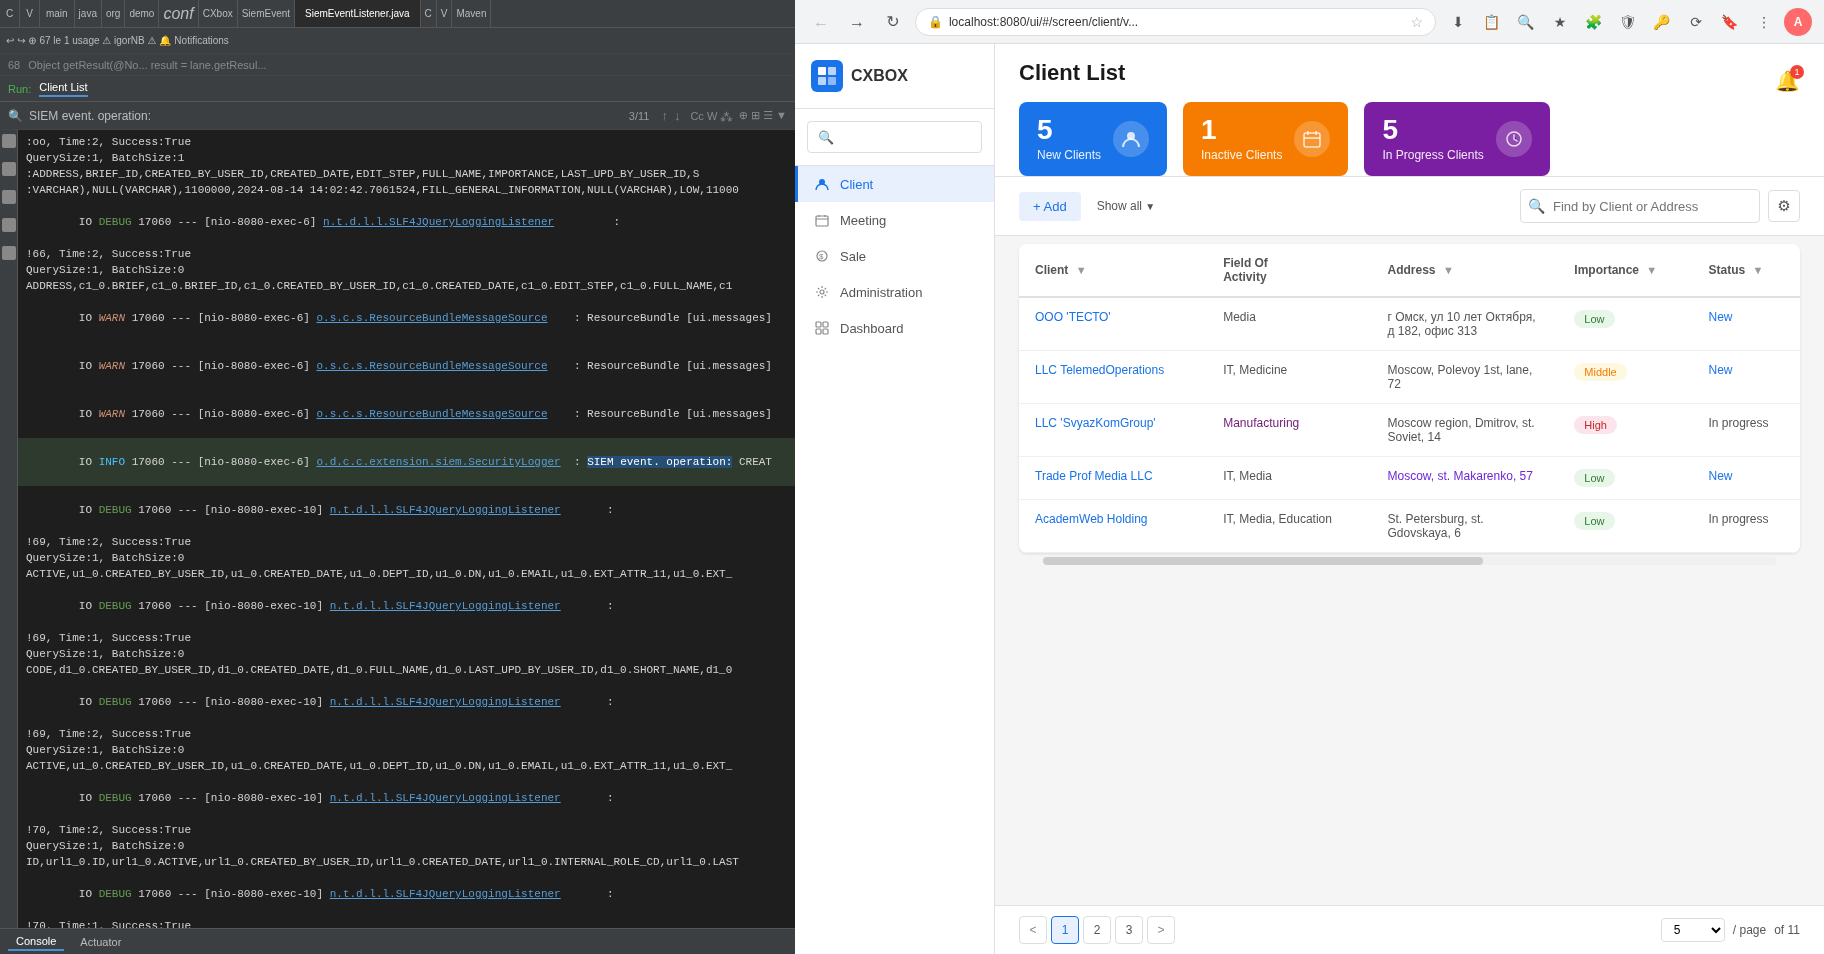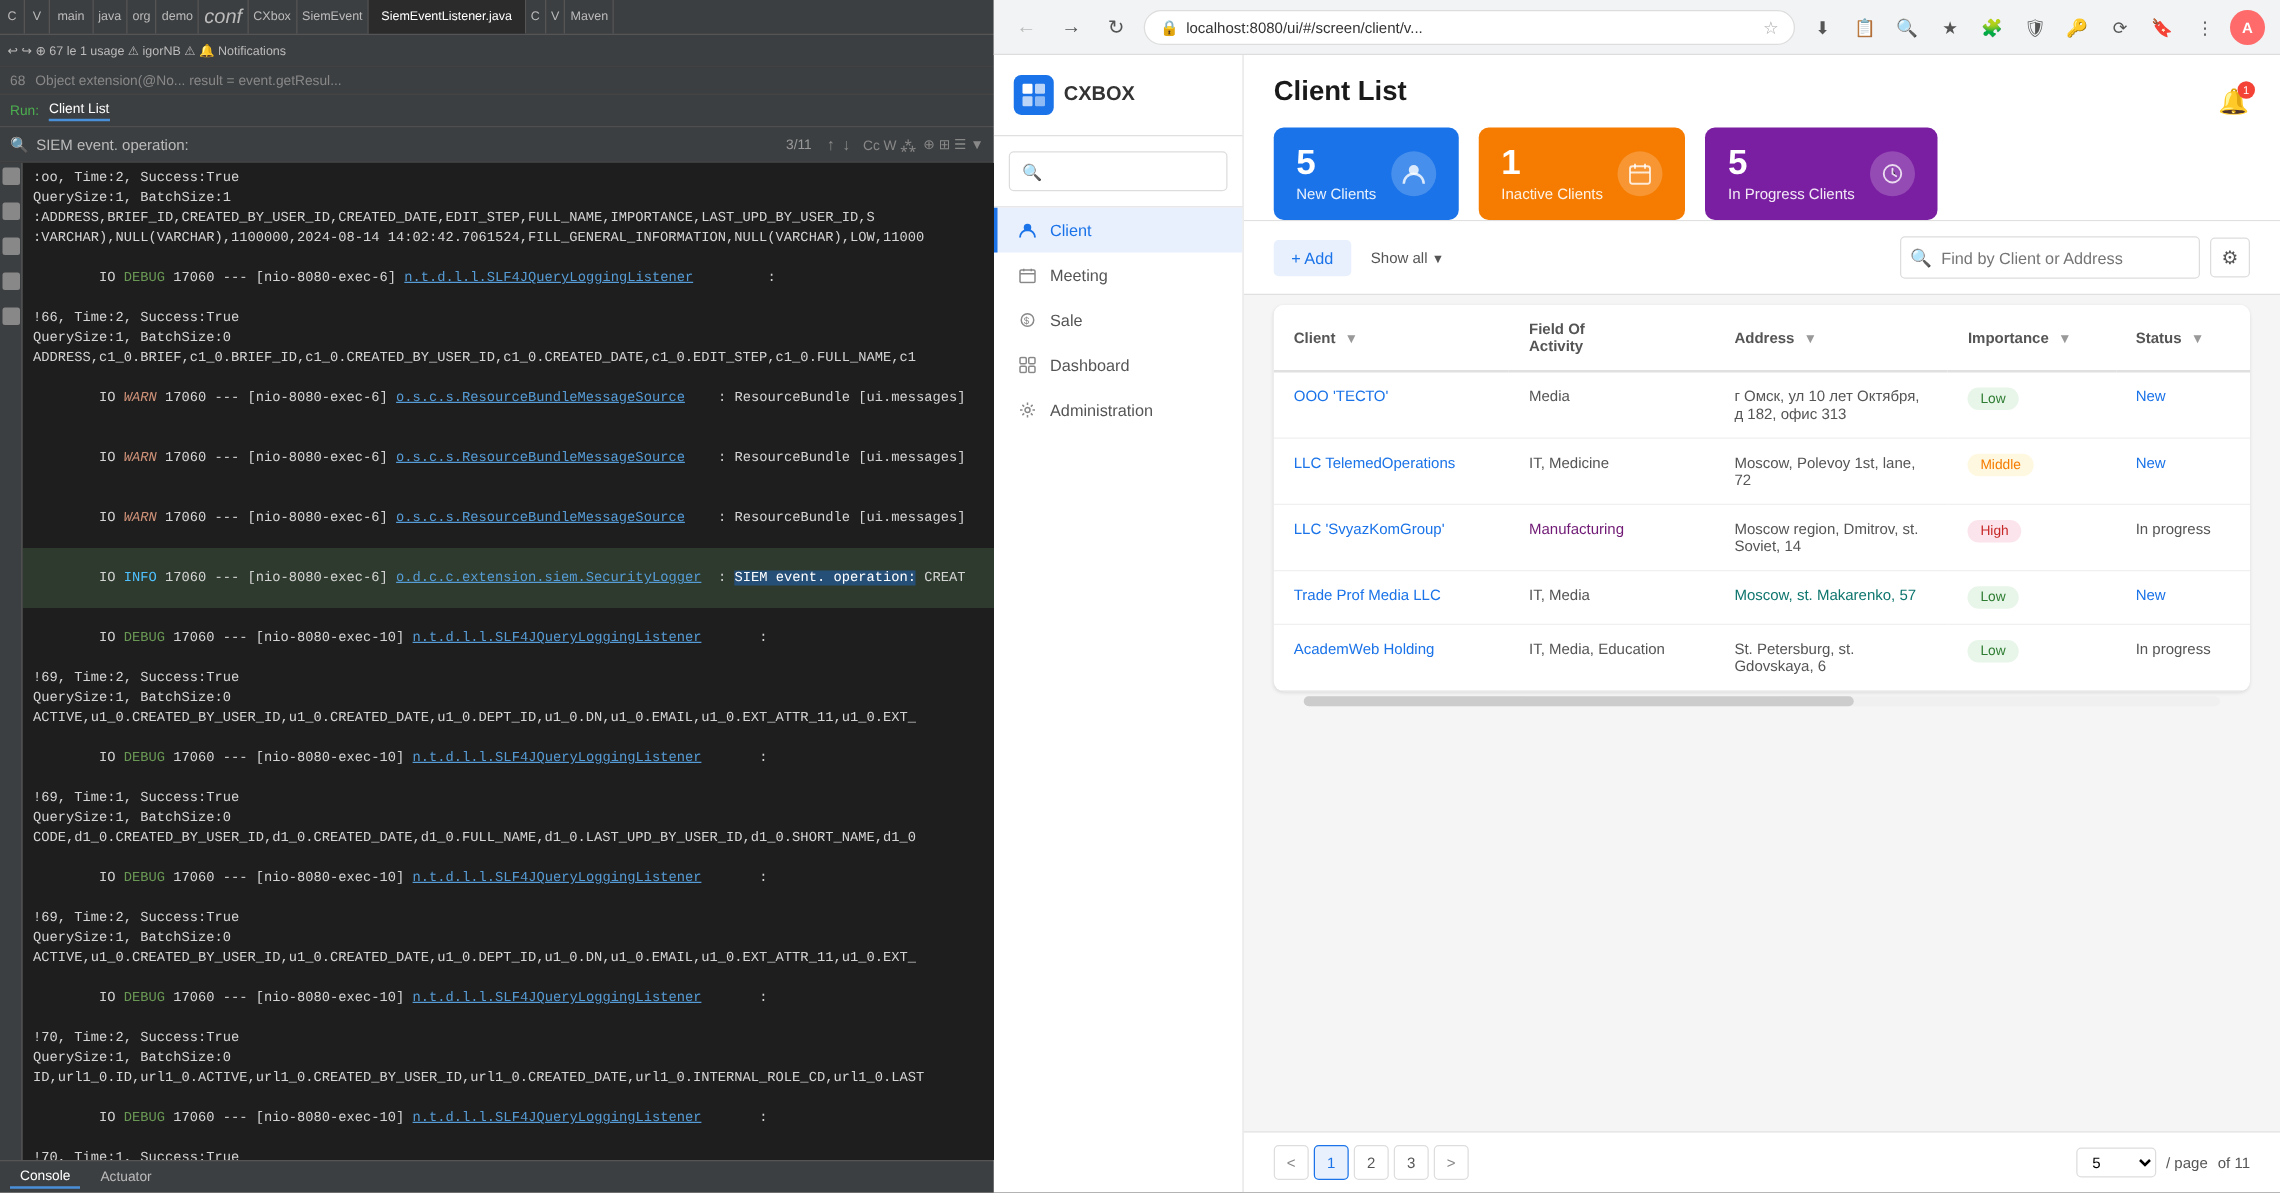--- a/index.html
+++ b/index.html
@@ -634,21 +634,21 @@
     <div class="ide-tab" style="font-size:10px; color:#bbb; padding: 0 4px;">V</div>
     <div class="ide-tab" style="font-size:10px; color:#bbb; padding: 0 4px;">Maven</div>
   </div>
 
   <div class="ide-secondary-bar">
     <span style="color:#bbb; font-size:10px;">↩ ↪ ⊕ 67 le 1 usage ⚠ igorNB ⚠ 🔔 Notifications</span>
   </div>
 
   <div style="background:#3c3f41; height:22px; display:flex; align-items:center; padding:0 8px; border-bottom:1px solid #444; font-size:11px; color:#888;">
     <span>68</span>
-    <span style="margin-left:8px;">Object extension(@No... result = event.getResul...</span>
+    <span style="margin-left:8px;">Object getResult(@No... result = lane.getResul...</span>
   </div>
 
   <div class="ide-run-bar">
     <span style="color:#4caf50;">Run:</span>
     <span style="color:#fff; border-bottom:2px solid #4a90d9; padding-bottom:2px;">Client List</span>
   </div>
 
   <div style="background:#3c3f41; height:28px; display:flex; align-items:center; padding:0 8px; gap:6px; border-bottom:1px solid #444;">
     <span style="color:#888; font-size:12px;">🔍</span>
     <span style="color:#bbb; font-size:12px;">SIEM event. operation:</span>
@@ -796,36 +796,36 @@
             <svg width="14" height="14" viewBox="0 0 14 14">
                 <circle cx="7" cy="7" r="5" stroke="#888" stroke-width="1.2" fill="none"></circle>
                 <text x="4" y="10" font-size="8" fill="#888">$</text>
               </svg>
           </span>
           <span>Sale</span>
         </div>
         <div class="sidebar-nav-item">
           <span class="sidebar-nav-icon">
             <svg width="14" height="14" viewBox="0 0 14 14">
+                <circle cx="7" cy="7" r="2" stroke="#888" stroke-width="1.2" fill="none"></circle>
+                <path d="M7 1v2M7 11v2M1 7h2M11 7h2M2.9 2.9l1.4 1.4M9.7 9.7l1.4 1.4M2.9 11.1l1.4-1.4M9.7 4.3l1.4-1.4" stroke="#888" stroke-width="1.2"></path>
+              </svg>
+          </span>
+          <span>Administration</span>
+        </div>
+        <div class="sidebar-nav-item">
+          <span class="sidebar-nav-icon">
+            <svg width="14" height="14" viewBox="0 0 14 14">
                 <rect x="1" y="1" width="5" height="5" rx="1" stroke="#888" stroke-width="1.2" fill="none"></rect>
                 <rect x="8" y="1" width="5" height="5" rx="1" stroke="#888" stroke-width="1.2" fill="none"></rect>
                 <rect x="1" y="8" width="5" height="5" rx="1" stroke="#888" stroke-width="1.2" fill="none"></rect>
                 <rect x="8" y="8" width="5" height="5" rx="1" stroke="#888" stroke-width="1.2" fill="none"></rect>
               </svg>
           </span>
           <span>Dashboard</span>
-        </div>
-        <div class="sidebar-nav-item">
-          <span class="sidebar-nav-icon">
-            <svg width="14" height="14" viewBox="0 0 14 14">
-                <circle cx="7" cy="7" r="2" stroke="#888" stroke-width="1.2" fill="none"></circle>
-                <path d="M7 1v2M7 11v2M1 7h2M11 7h2M2.9 2.9l1.4 1.4M9.7 9.7l1.4 1.4M2.9 11.1l1.4-1.4M9.7 4.3l1.4-1.4" stroke="#888" stroke-width="1.2"></path>
-              </svg>
-          </span>
-          <span>Administration</span>
         </div>
       </nav>
     </div>
 
     <div class="cxbox-main">
 
       <div class="main-header">
         <div style="display:flex; align-items:center; justify-content:space-between;">
           <h1 class="page-title">Client List</h1>
           <div class="notif-wrapper">
@@ -953,21 +953,21 @@
     </td>
     <td>
       <span class="status-inprogress">In progress</span>
     </td>
   </tr>
               <tr>
     <td>
       <a class="client-link">Trade Prof Media LLC</a>
     </td>
     <td style="color:#555;">IT, Media</td>
-    <td style="color:#0f766e; max-width:160px;">Moscow, st. Makarenko, 57</td>
+    <td style="color:#6d28d9; max-width:160px;">Moscow, st. Makarenko, 57</td>
     <td>
       <span class="badge badge-low">Low</span>
     </td>
     <td>
       <span class="status-new">New</span>
     </td>
   </tr>
               <tr>
     <td>
       <a class="client-link">AcademWeb Holding</a>

